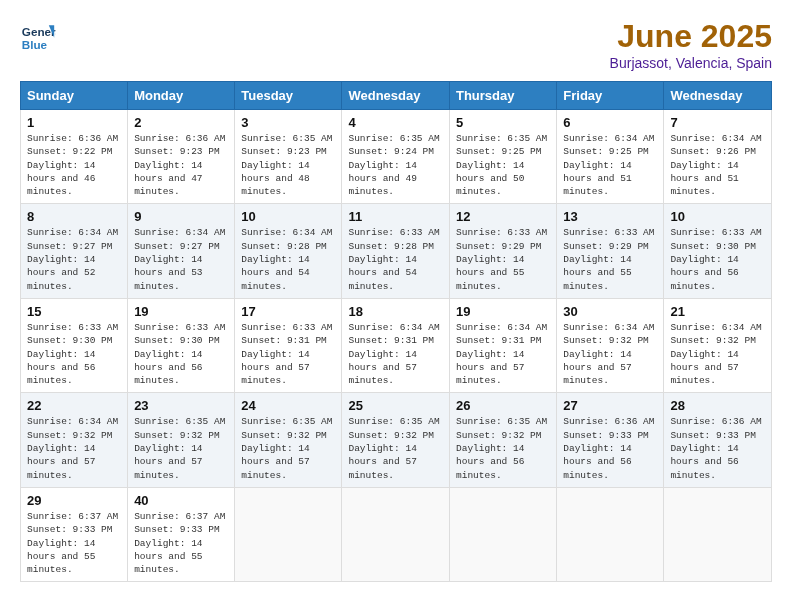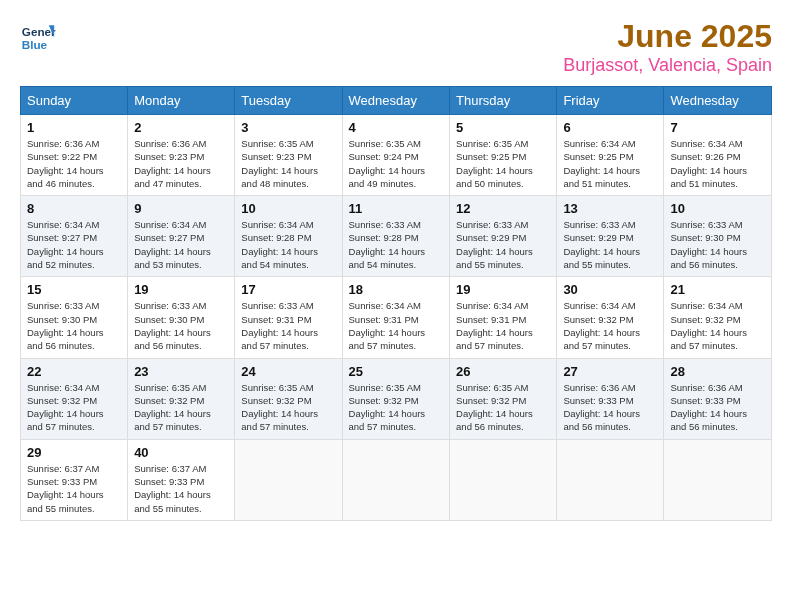--- a/index.html
+++ b/index.html
@@ -27,33 +27,33 @@
     }
     .title-area {
       text-align: right;
     }
     .month-title {
       font-size: 32px;
       font-weight: bold;
       color: #a16207;
     }
     .location-title {
-      font-size: 18px;
-      color: #ec4899;
+      font-size: 14px;
+      color: #4c1d95;
     }
     .calendar-table {
       width: 100%;
       border-collapse: collapse;
       border: 1px solid #ccc;
     }
     .calendar-table th {
       background-color: #2d7fc1;
       color: #fff;
       font-size: 13px;
-      font-weight: normal;
+      font-weight: bold;
       padding: 6px 6px;
       text-align: left;
       border: 1px solid #2069a8;
     }
     .calendar-table td {
       vertical-align: top;
       padding: 5px 6px;
       border: 1px solid #ddd;
       font-size: 10px;
       color: #333;
@@ -68,20 +68,21 @@
       font-size: 13px;
       font-weight: bold;
       color: #111;
       display: block;
       margin-bottom: 2px;
     }
     .day-info {
       font-size: 9.5px;
       color: #333;
       line-height: 1.4;
+      font-family: Liberation Mono, monospace;
     }
     .empty-cell {
       background: #f9f9f9 !important;
     }
   </style>
 </head>
 <body>
 
 <div class="header-area">
   <div class="logo">

